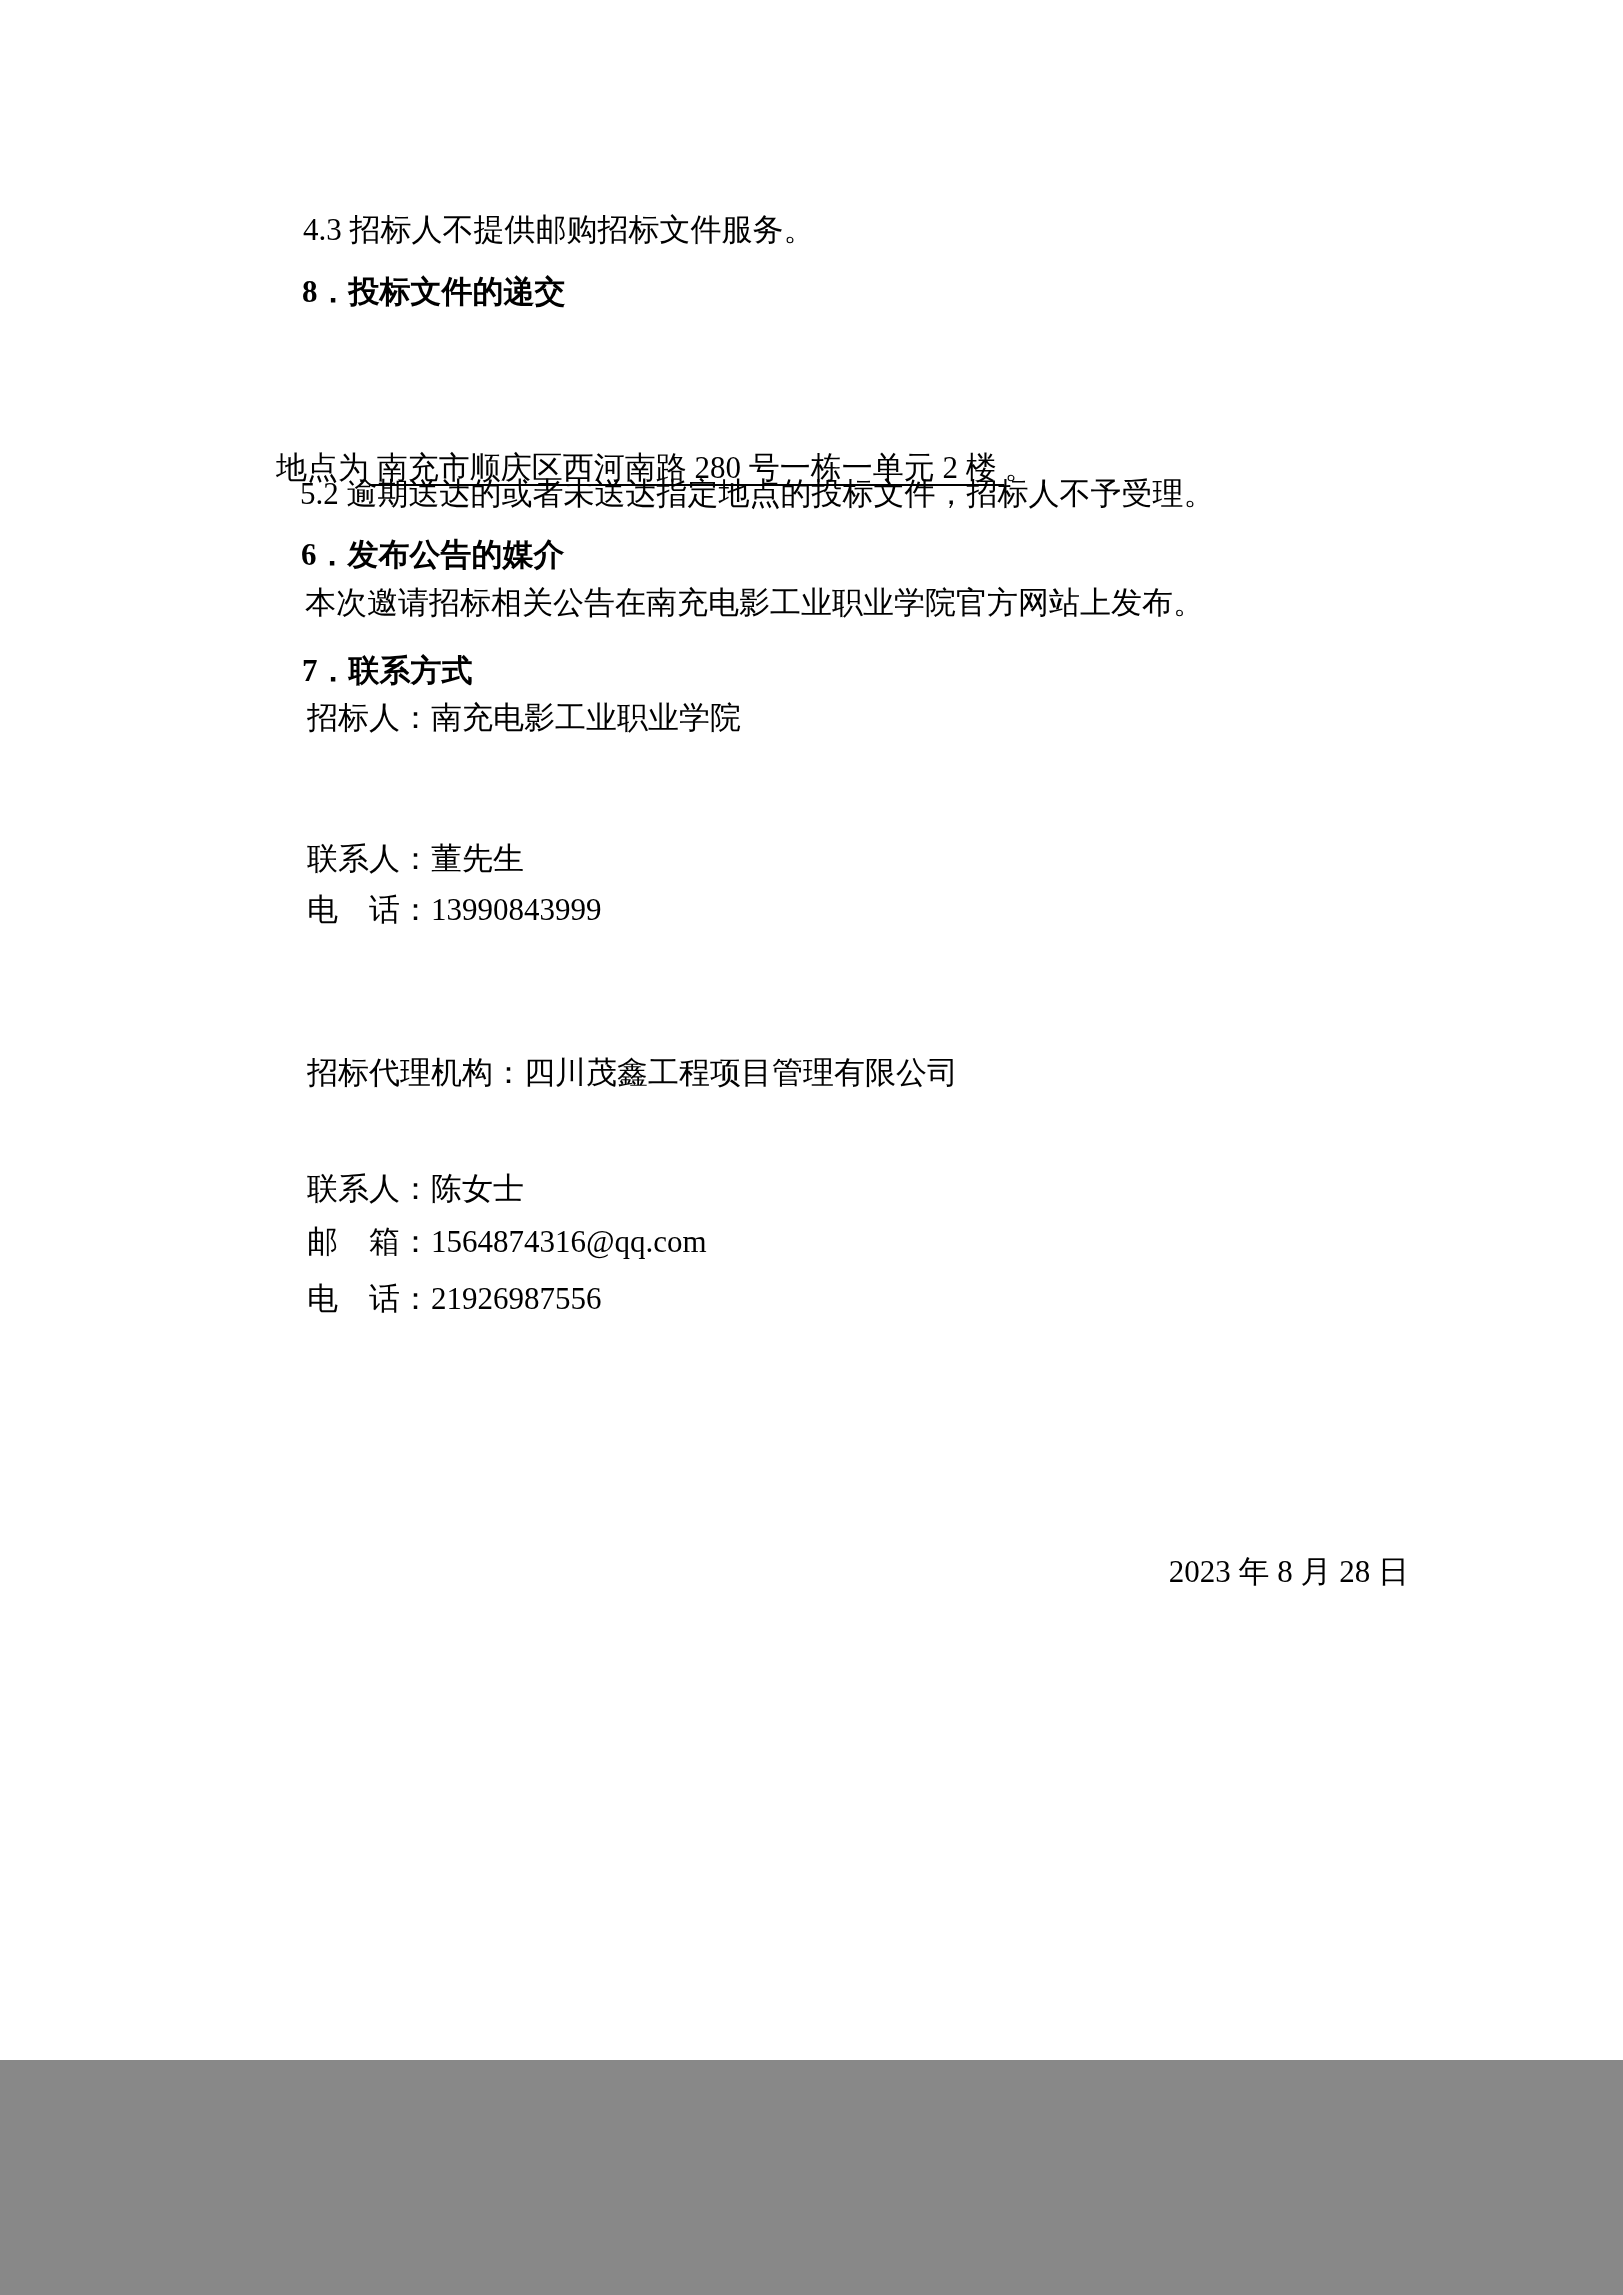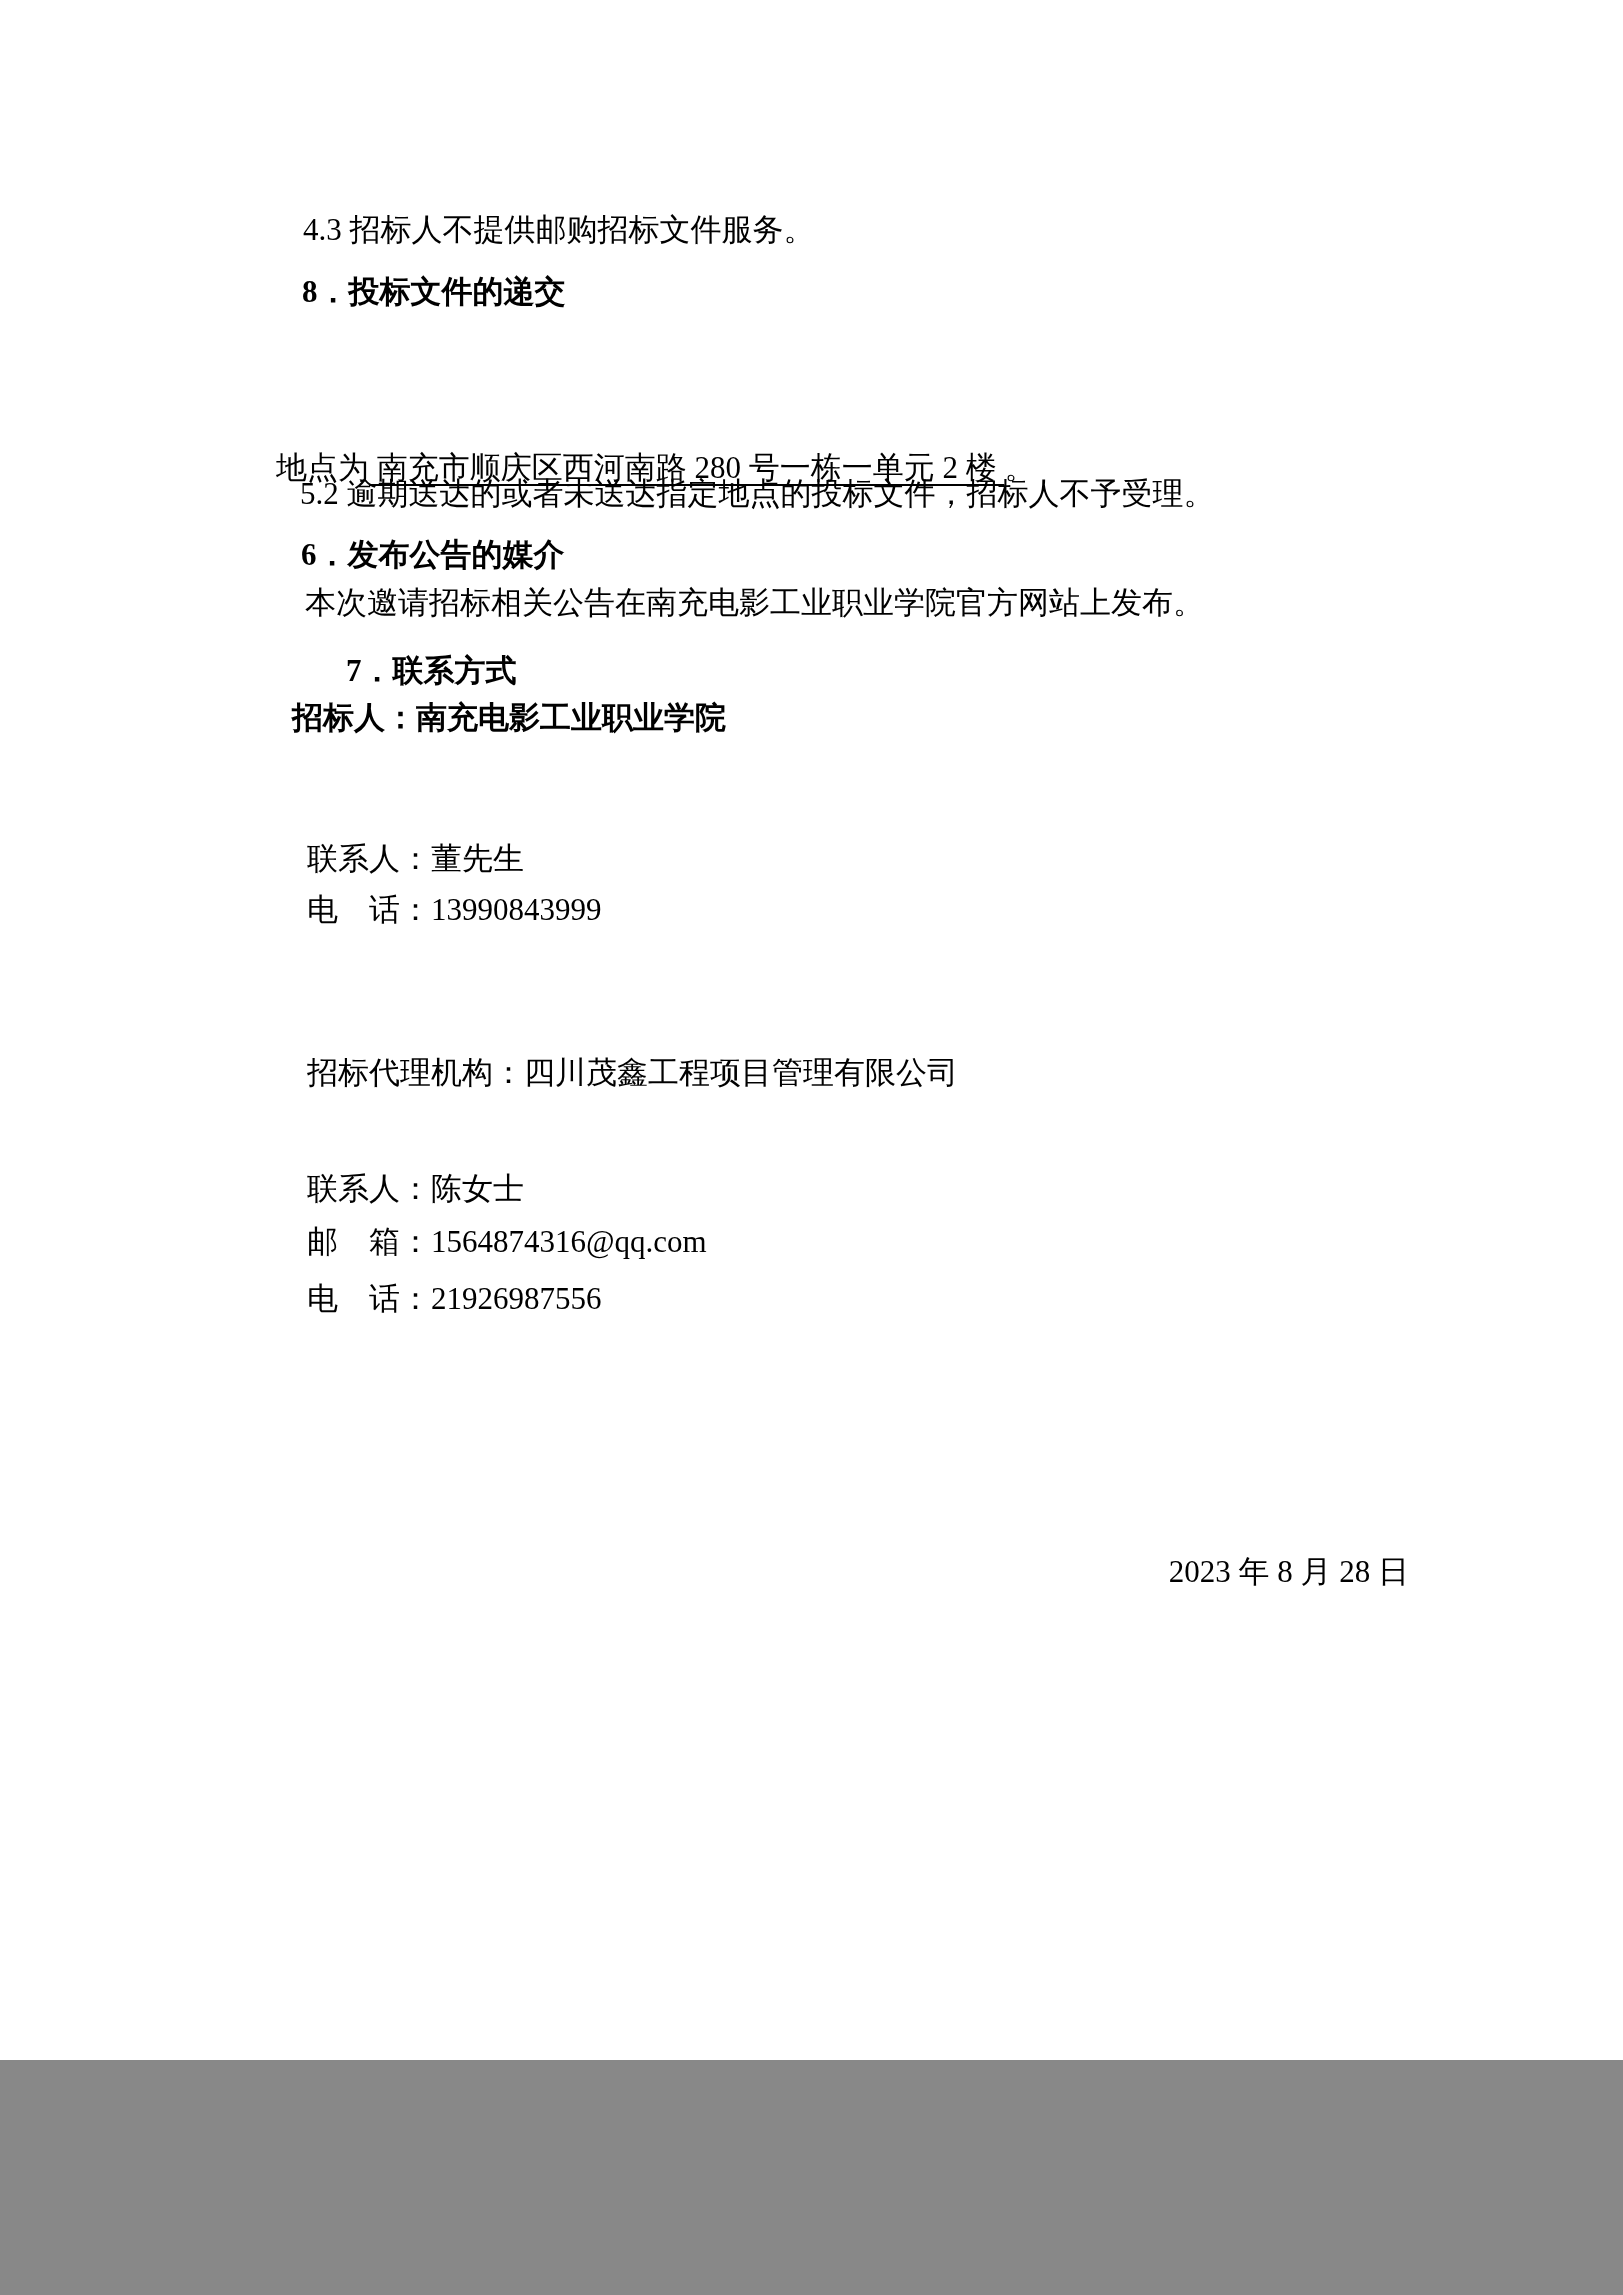--- a/index.html
+++ b/index.html
@@ -44,22 +44,22 @@
   }
 
   
   .l-c43        { top: 211px;  left: 303px; }
   .l-h5         { top: 273px;  left: 302px; }
   .l-c51        { top: 337px;  left: 295px; }
   .l-c51loc     { top: 410px;  left: 245px; }
   .l-c52        { top: 475px;  left: 300px; }
   .l-h6         { top: 536px;  left: 301px; }
   .l-c61        { top: 584px;  left: 305px; }
-  .l-h7         { top: 652px;  left: 302px; margin-left: 44px; }
-  .l-t-name     { top: 699px; left: 292px; font-weight: bold; }
+  .l-h7         { top: 652px;  left: 302px; }
+  .l-t-name     { top: 699px; left: 307px; }
   .l-t-addr     { top: 768px; left: 307px; }
   .l-t-contact  { top: 840px; left: 307px; }
   .l-t-phone    { top: 891px; left: 307px; }
   .l-a-name     { top: 1054px; left: 307px; }
   .l-a-addr     { top: 1116px; left: 307px; }
   .l-a-contact  { top: 1170px; left: 307px; }
   .l-a-email    { top: 1223px; left: 307px; }
   .l-a-phone    { top: 1280px; left: 307px; }
   .l-sig-co     { top: 1492px; right: 248px; }
   .l-sig-date   { top: 1553px; right: 214px; text-align: right; }

